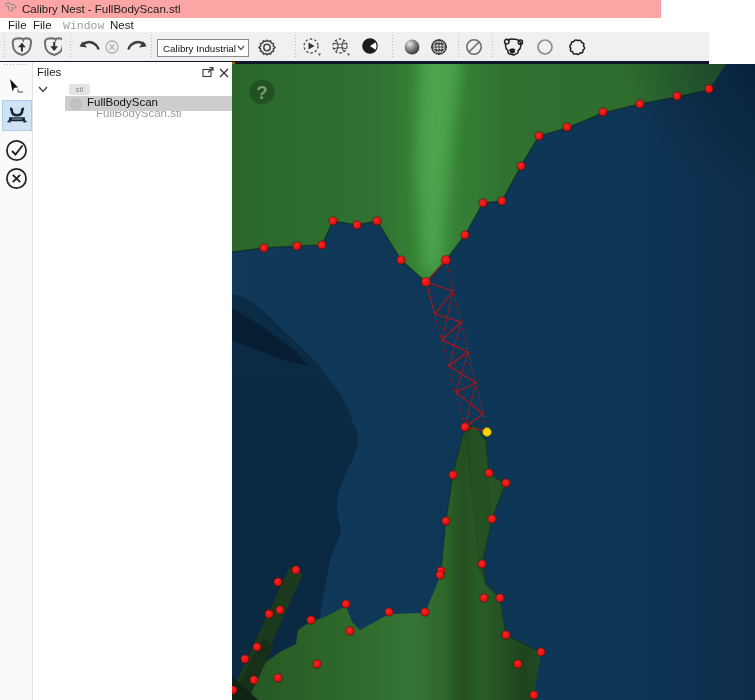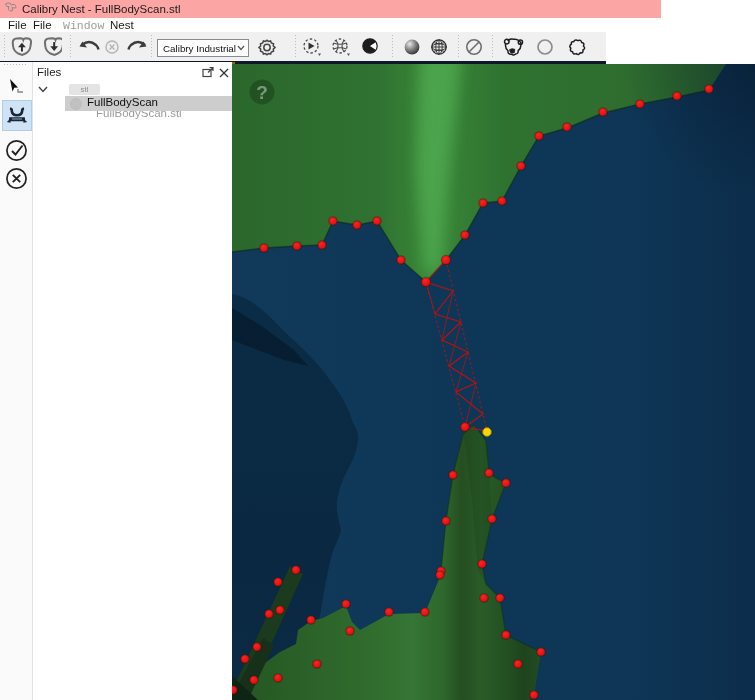--- a/index.html
+++ b/index.html
@@ -2,21 +2,21 @@
 <html><head>
 <meta charset="utf-8">
 <style>
   html,body{margin:0;padding:0;}
   body{width:755px;height:700px;overflow:hidden;background:#fff;
        font-family:"Liberation Sans",sans-serif;position:relative;}
   .abs{position:absolute;}
   #titlebar{left:0;top:0;width:661px;height:18px;background:#fca5a5;}
   #titletext{left:22px;top:3px;font-size:11.5px;color:#1c1c1c;}
   #menubar{left:0;top:18px;width:609px;height:14px;background:#fff;font-size:11.5px;color:#1a1a1a;}
-  #toolbar{left:0;top:32px;width:606px;height:29px;background:#f0f0f0;border-bottom:6px solid #0f172a;}
+  #toolbar{left:0;top:32px;width:709px;height:29px;background:#f0f0f0;border-bottom:6px solid #0f172a;}
   .sep{position:absolute;top:3px;height:23px;width:1px;
        background-image:repeating-linear-gradient(to bottom,#bdbdbd 0 1px,transparent 1px 3px);}
   #sidebar{left:0;top:62px;width:32px;height:638px;background:#fafafa;border-right:1px solid #e2e2e2;}
   #filespanel{left:33px;top:62px;width:199px;height:638px;background:#fff;border-right:3px solid #a16207;}
   #viewport{left:232px;top:64px;width:523px;height:636px;}
   .mi{position:absolute;top:1px;}
 </style>
 </head>
 <body>
 
@@ -160,21 +160,21 @@
     <rect x="1" y="2.5" width="8" height="7" fill="none" stroke="#444" stroke-width="1.2"></rect>
     <path d="M6,5.5 L11,0.5 M7.5,0.5 L11,0.5 L11,4" fill="none" stroke="#444" stroke-width="1.2"></path>
   </svg>
   <svg class="abs" style="left:186px;top:6px" width="10" height="10" viewBox="0 0 10 10">
     <path d="M1,1 L9,9 M9,1 L1,9" stroke="#333" stroke-width="1.3"></path>
   </svg>
 
   <svg class="abs" style="left:5px;top:24px" width="10" height="7" viewBox="0 0 10 7">
     <path d="M1,1 L5,5.5 L9,1" fill="none" stroke="#444" stroke-width="1.4"></path>
   </svg>
-  <div class="abs" style="left:36px;top:22px;width:31px;height:11px;background:#e4e4e4;border-radius:2px;
+  <div class="abs" style="left:36px;top:22px;width:21px;height:11px;background:#e4e4e4;border-radius:2px;
        font-size:8px;color:#8f8f8f;text-align:center;line-height:11px;">stl</div>
   <div class="abs" style="left:63px;top:21px;font-size:11.5px;color:#9b9b9b;margin-top:24px;">FullBodyScan.stl</div>
 
   <div class="abs" style="left:32px;top:34px;width:167px;height:15px;background:#cdcdcd;"></div>
   <div class="abs" style="left:37px;top:36px;width:10px;height:10px;border-radius:50%;background:#c1c1c1;border:1px solid #bdbdbd;"></div>
   <div class="abs" style="left:54px;top:34px;font-size:11.5px;color:#101010;">FullBodyScan</div>
 </div>
 
 <svg id="viewport" class="abs" width="523" height="636" viewBox="232 64 523 636">
   <defs>

